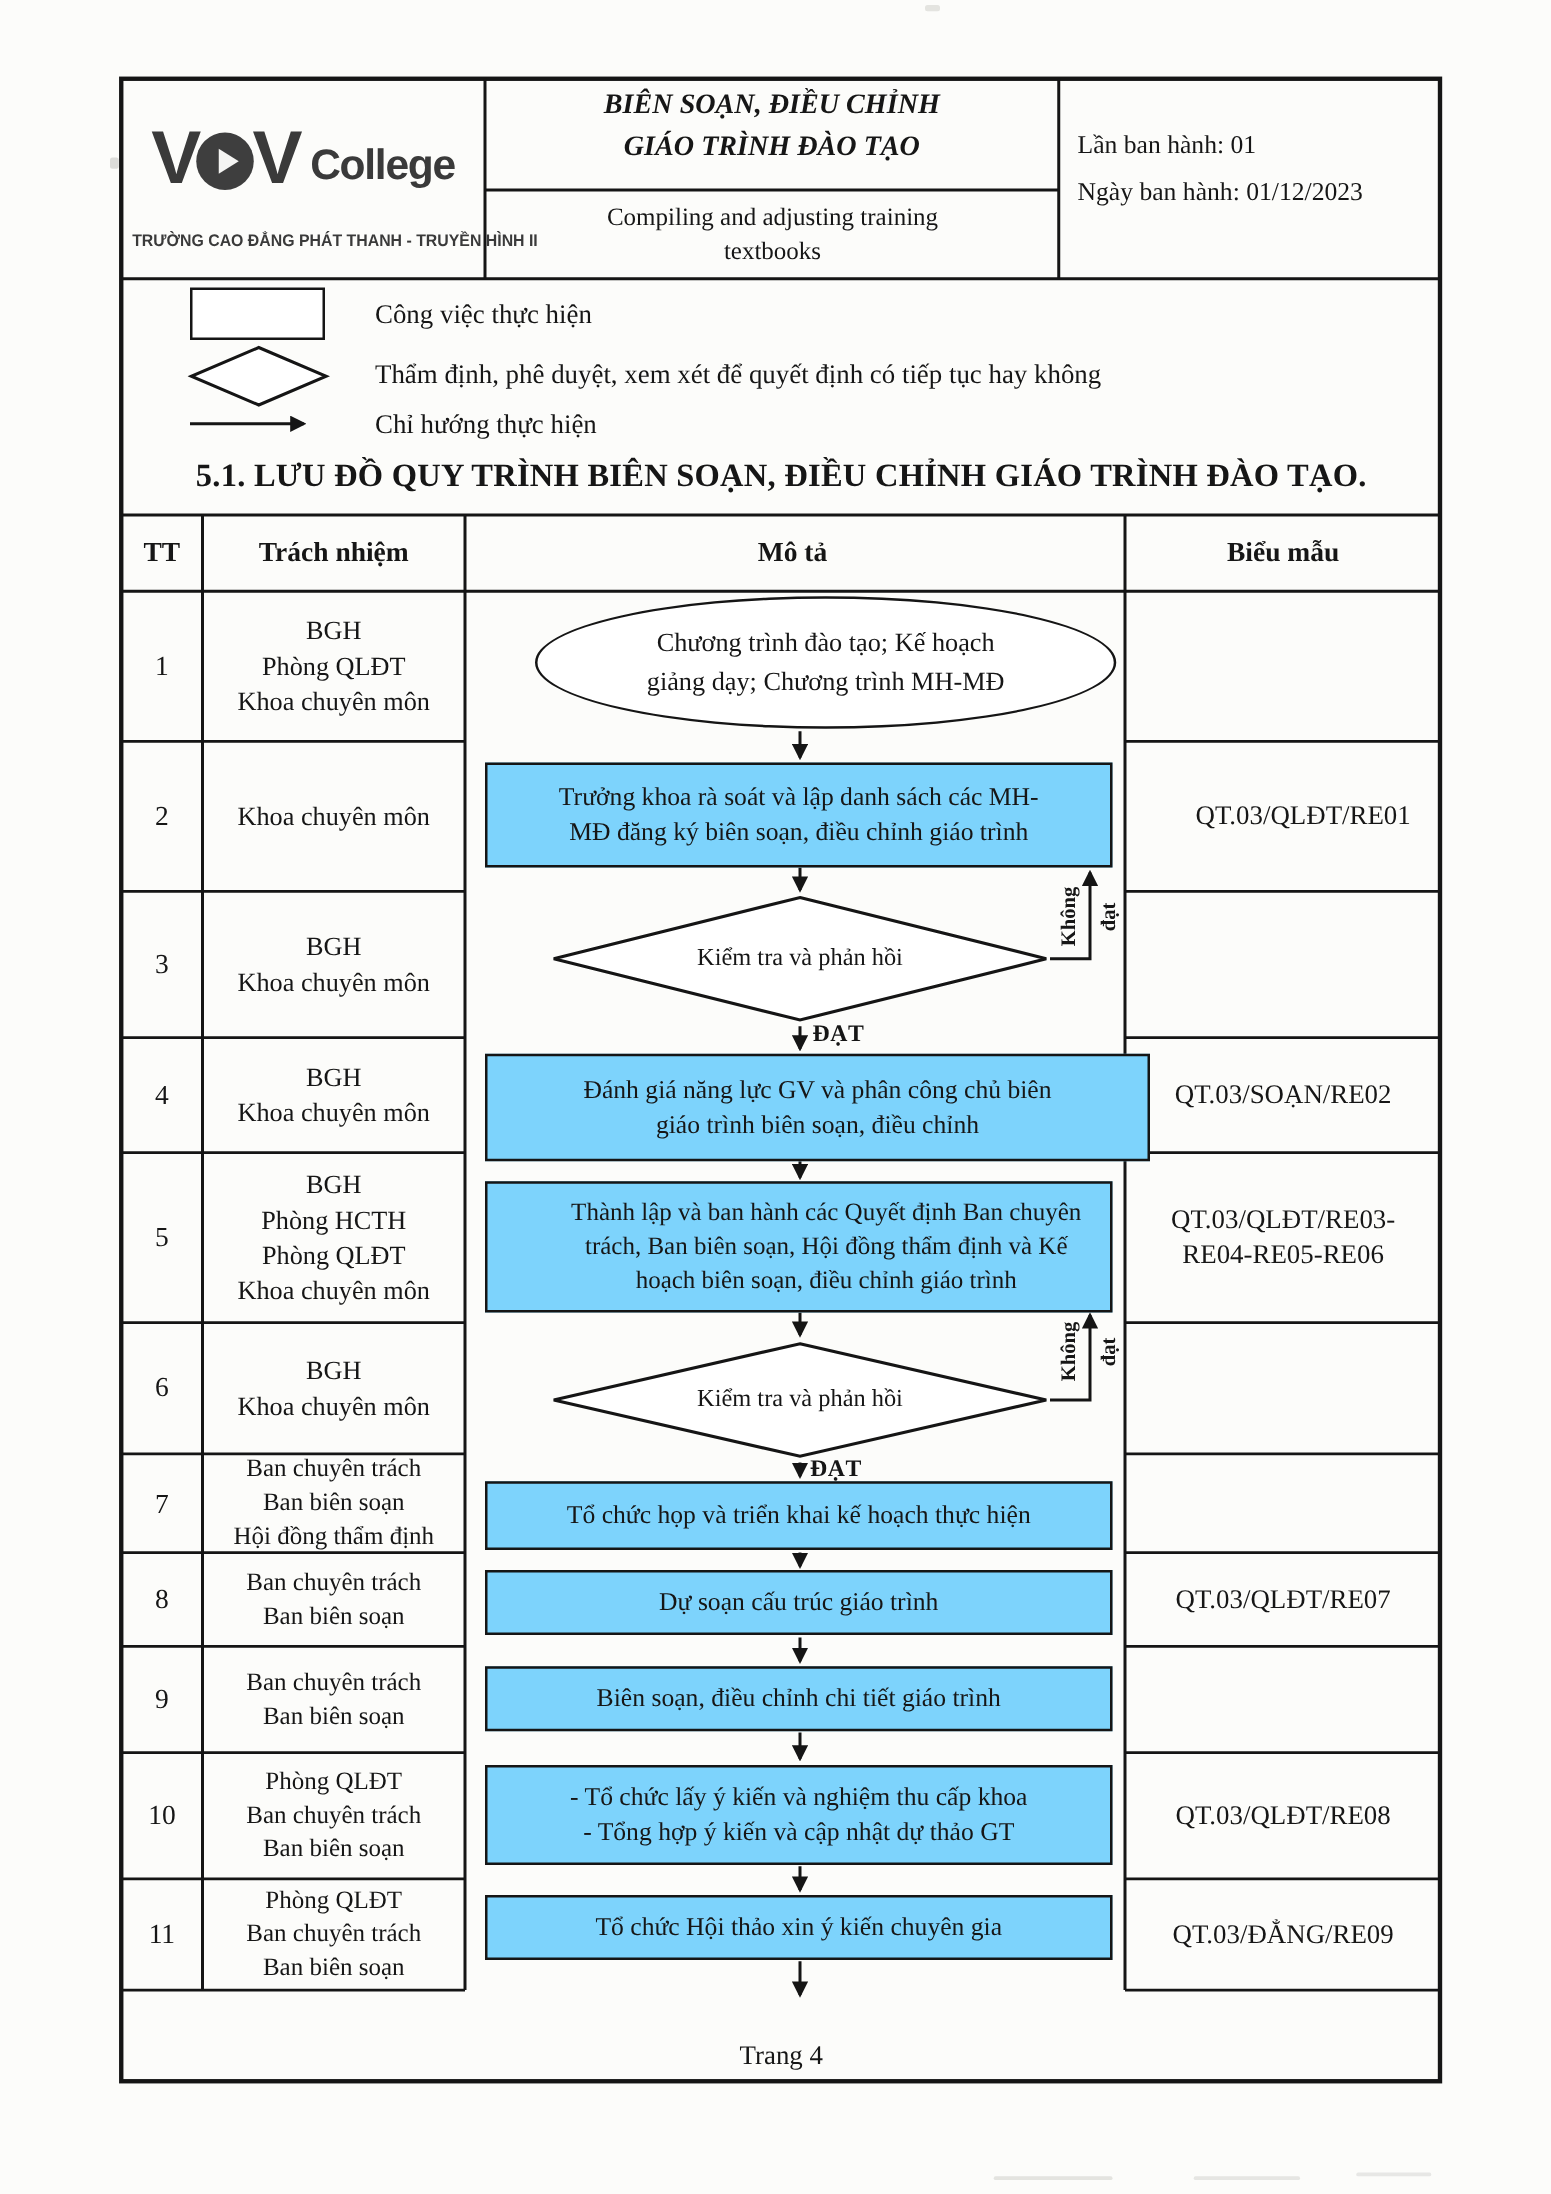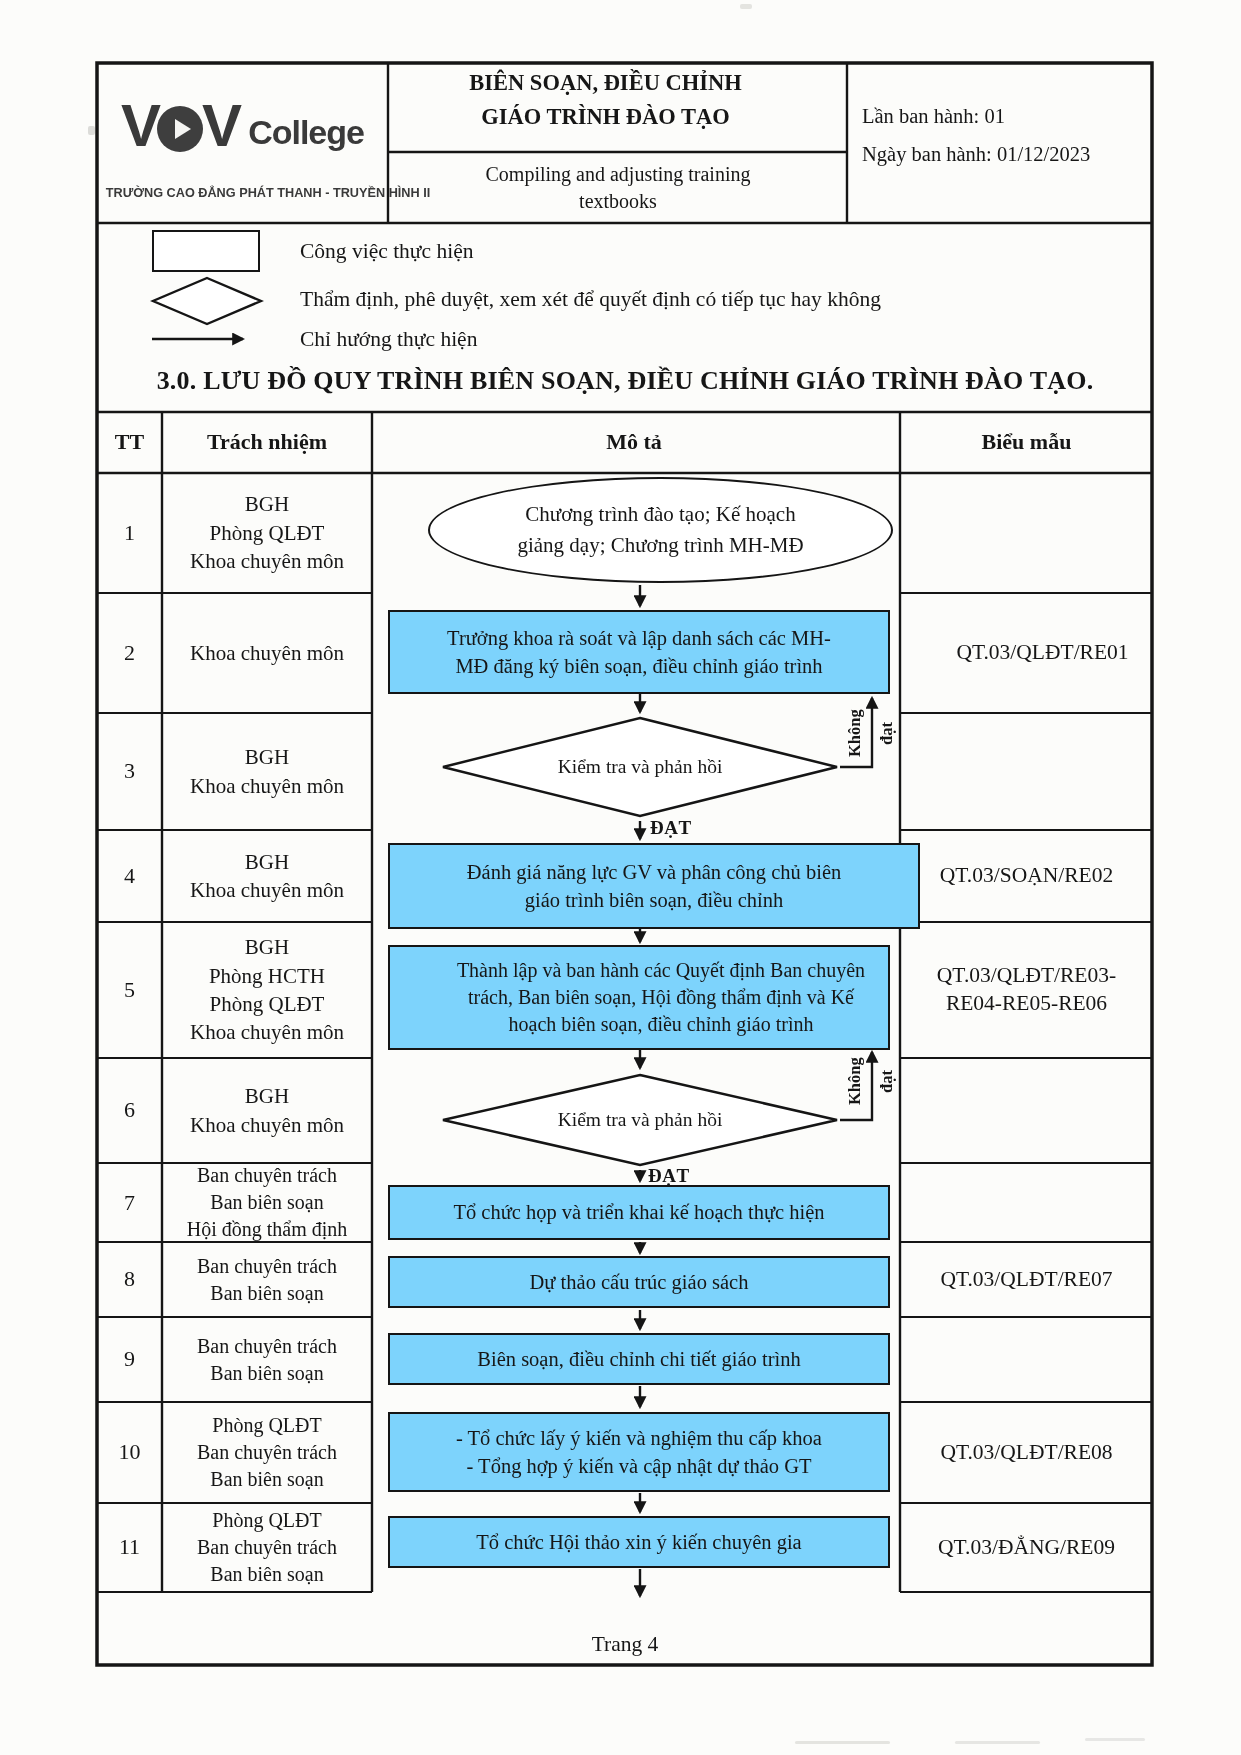--- a/index.html
+++ b/index.html
@@ -122,40 +122,40 @@
     <span class="logo-vov">V</span>
     <span class="logo-o">
         <span class="logo-play"></span>
       </span>
     <span class="logo-vov">V</span>
     <span class="logo-college">College</span>
   </div>
   <div class="logo-tagline" style="top:122px;">TRƯỜNG CAO ĐẲNG PHÁT THANH - TRUYỀN HÌNH II</div>
 </div>
 
-<div class="cell hdr-title" style="left:376px;top:63px;width:459px;height:73px;">BIÊN SOẠN, ĐIỀU CHỈNH
+<div class="cell hdr-title" style="left:388px;top:63px;width:459px;height:73px;font-style:italic;">BIÊN SOẠN, ĐIỀU CHỈNH
 GIÁO TRÌNH ĐÀO TẠO</div>
 <div class="cell hdr-en" style="left:448px;top:152px;width:340px;height:71px;">Compiling and adjusting training textbooks</div>
 
 <div class="cell hdr-info" style="left:862px;top:100px;width:285px;height:34px;">Lần ban hành: 01</div>
 <div class="cell hdr-info" style="left:862px;top:138px;width:285px;height:34px;">Ngày ban hành: 01/12/2023</div>
 
 <div class="abs" style="left:152px;top:230px;width:108px;height:42px;border:2.4px solid #151515;background:#fff;box-sizing:border-box;"></div>
 <div class="legend-label" style="left:300px;top:236px;height:30px;">Công việc thực hiện</div>
 
 <div class="abs" style="left:150px;top:276px;width:114px;height:50px;">
   <svg width="114" height="50" viewBox="0 0 114 50">
     <polygon points="57,2 111,25 57,48 3,25" fill="#fff" stroke="#151515" stroke-width="2.4"></polygon>
   </svg>
 </div>
 <div class="legend-label" style="left:300px;top:284px;height:30px;">Thẩm định, phê duyệt, xem xét để quyết định có tiếp tục hay không</div>
 
 <div class="legend-label" style="left:300px;top:324px;height:30px;">Chỉ hướng thực hiện</div>
 
-<div class="section-title">3.0. LƯU ĐỒ QUY TRÌNH BIÊN SOẠN, ĐIỀU CHỈNH GIÁO TRÌNH ĐÀO TẠO.</div>
+<div class="section-title">5.1. LƯU ĐỒ QUY TRÌNH BIÊN SOẠN, ĐIỀU CHỈNH GIÁO TRÌNH ĐÀO TẠO.</div>
 
 <div class="cell colhead" style="left:97px;top:412px;width:65px;height:61px;">TT</div>
 <div class="cell colhead" style="left:162px;top:412px;width:210px;height:61px;">Trách nhiệm</div>
 <div class="cell colhead" style="left:372px;top:412px;width:524px;height:61px;">Mô tả</div>
 <div class="cell colhead" style="left:900px;top:412px;width:253px;height:61px;">Biểu mẫu</div>
 
 <div class="cell tt" style="left:97px;top:473px;width:65px;height:120px;">1</div>
 <div class="cell resp" style="left:162px;top:473px;width:210px;height:120px;">BGH
 Phòng QLĐT
 Khoa chuyên môn</div>
@@ -244,21 +244,21 @@
     <polygon points="200,3 397,48 200,93 3,48" fill="#fff" stroke="#151515" stroke-width="2.5"></polygon>
   </svg>
   <span class="dtext">Kiểm tra và phản hồi</span>
 </div>
 <span class="pass-label" style="left:648px;top:1164px;height:24px;">ĐẠT</span>
 <span class="vlabel" style="left:843px;top:1038px;width:24px;height:86px;">Không</span>
 <span class="vlabel" style="left:877px;top:1054px;width:20px;height:56px;">đạt</span>
 
 <div class="flow-rect" style="left:388px;top:1185px;width:502px;height:55px;">Tổ chức họp và triển khai kế hoạch thực hiện</div>
 
-<div class="flow-rect" style="left:388px;top:1256px;width:502px;height:52px;">Dự thảo cấu trúc giáo sách</div>
+<div class="flow-rect" style="left:388px;top:1256px;width:502px;height:52px;">Dự soạn cấu trúc giáo trình</div>
 
 <div class="flow-rect" style="left:388px;top:1333px;width:502px;height:52px;">Biên soạn, điều chỉnh chi tiết giáo trình</div>
 
 <div class="flow-rect" style="left:388px;top:1412px;width:502px;height:80px;">- Tổ chức lấy ý kiến và nghiệm thu cấp khoa
 - Tổng hợp ý kiến và cập nhật dự thảo GT</div>
 
 <div class="flow-rect" style="left:388px;top:1516px;width:502px;height:52px;">Tổ chức Hội thảo xin ý kiến chuyên gia</div>
 
 <div class="cell" style="left:97px;top:1628px;width:1056px;height:34px;font-size:21.5px;">Trang 4</div>
 

